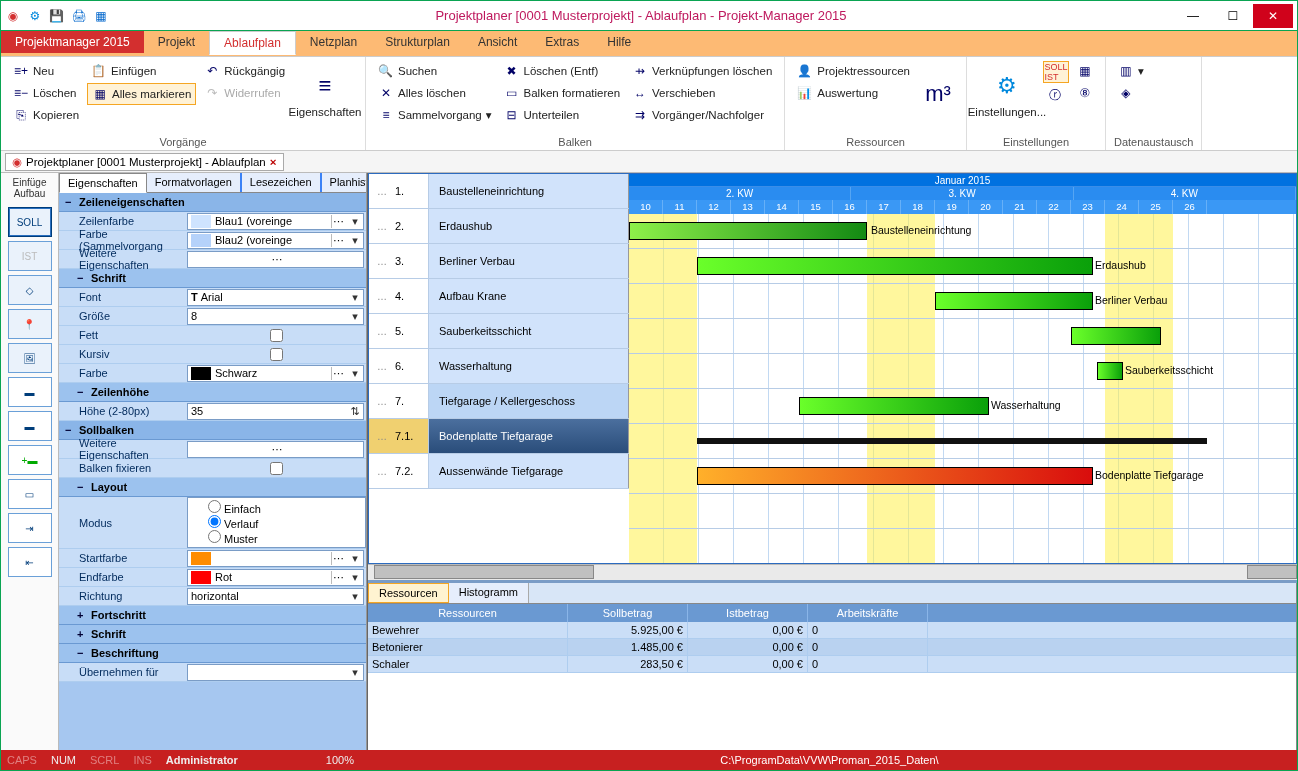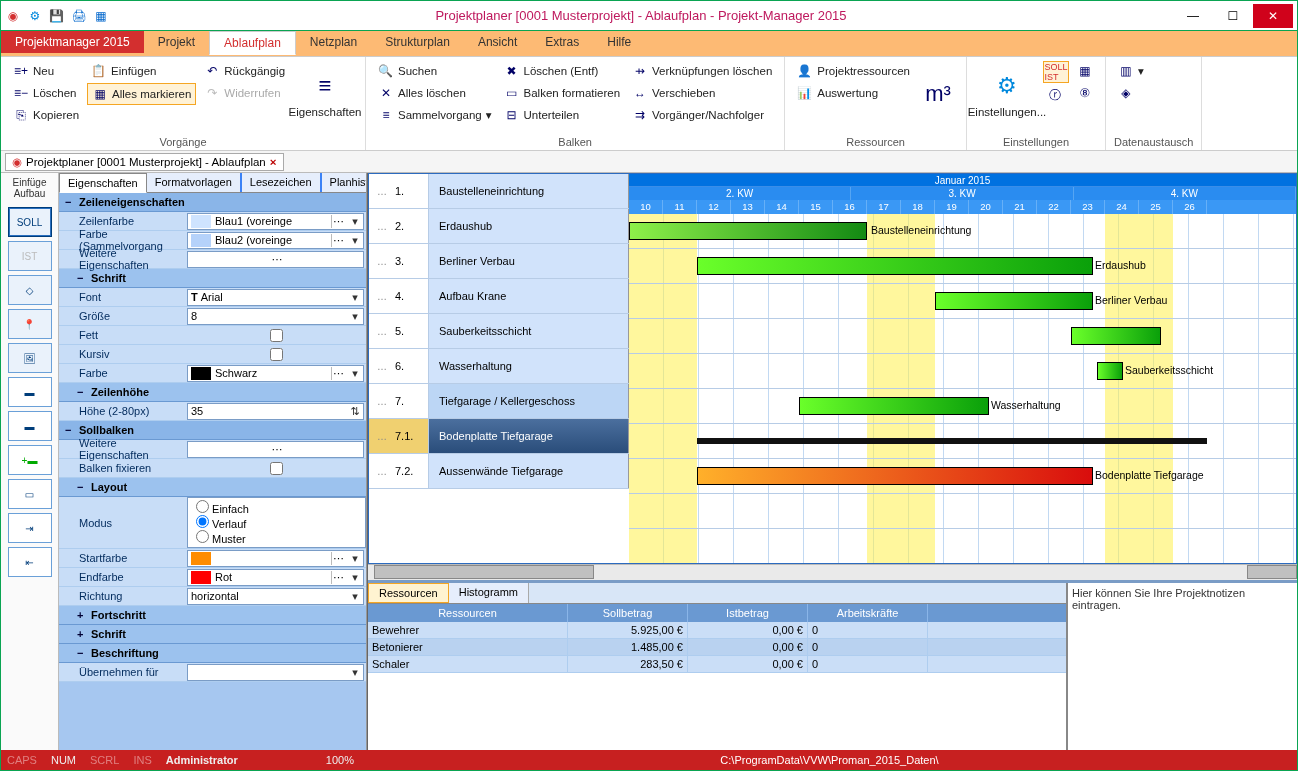--- a/index.html
+++ b/index.html
@@ -52,21 +52,21 @@
 .pgroup-h { background: #8ab5e8; padding: 3px 6px; font-weight: bold; border-bottom: 1px solid #6a99d2; display: flex; align-items: center; gap: 4px; }
 .pgroup-h.sub { background: #9cc2ee; padding-left: 18px; }
 .prow { display: flex; align-items: center; background: #c8ddf7; border-bottom: 1px solid #aecdef; height: 19px; }
 .prow .plbl { width: 128px; padding-left: 20px; color: #002a5c; }
 .prow .pval { flex: 1; background: #fff; height: 17px; margin-right: 2px; display: flex; align-items: center; padding-left: 3px; border: 1px solid #7a9cc6; position: relative; }
 .prow .pval .swatch { width: 20px; height: 13px; margin-right: 4px; }
 .prow .pval .dd { position: absolute; right: 1px; width: 14px; text-align: center; color: #333; }
 .prow .pval .dots { position: absolute; right: 18px; width: 14px; text-align: center; border-left: 1px solid #bbb; }
 .prow .pchk { flex: 1; display: flex; justify-content: center; }
 .prow .pchk input { margin: 0; }
-.prow .pradio { flex: 1; display: flex; flex-direction: column; font-size: 11px; gap: 0; background:#fff; padding: 2px 8px; border:1px solid #7a9cc6; }
+.prow .pradio { flex: 1; display: flex; flex-direction: column; font-size: 11px; gap: 0; background:#fff; padding: 2px 20px; border:1px solid #7a9cc6; }
 .prow.tall { height: auto; }
 
 
 .ganttcol { flex: 1; display: flex; flex-direction: column; border-left: 1px solid #666; }
 .gantt-top { flex: 1; display: flex; overflow: hidden; position: relative; border: 1px solid #2c6bbf; }
 .gt-left { display: flex; flex-direction: column; }
 .gt-head { display: flex; background: #0071e0; color: #fff; font-size: 11px; height: 40px; }
 .gt-head .ghnr { width: 60px; display: flex; align-items: center; justify-content: center; border-right: 1px solid #3a8de8; }
 .gt-head .ghname { width: 200px; display: flex; align-items: center; justify-content: center; border-right: 1px solid #3a8de8; position: relative; }
 .gt-head .filter { position: absolute; right: 4px; top: 50%; transform: translateY(-50%); width: 14px; height: 14px; background: #000; color: #fff; font-size: 9px; display: flex; align-items: center; justify-content: center; }
@@ -613,21 +613,20 @@
               <div style="width:120px;">0</div>
             </div>
             <div class="rrow">
               <div style="width:200px;">Schaler</div>
               <div style="width:120px;justify-content:flex-end;">283,50 €</div>
               <div style="width:120px;justify-content:flex-end;">0,00 €</div>
               <div style="width:120px;">0</div>
             </div>
           </div>
       </div>
-      <div class="notes">Hier können Sie Ihre Projektnotizen eintragen.</div>
     </div>
   </div>
 </div>
 
 <div class="statusbar">
   <span class="dim">CAPS</span>
   <span>NUM</span>
   <span class="dim">SCRL</span>
   <span class="dim">INS</span>
   <b>Administrator</b>

